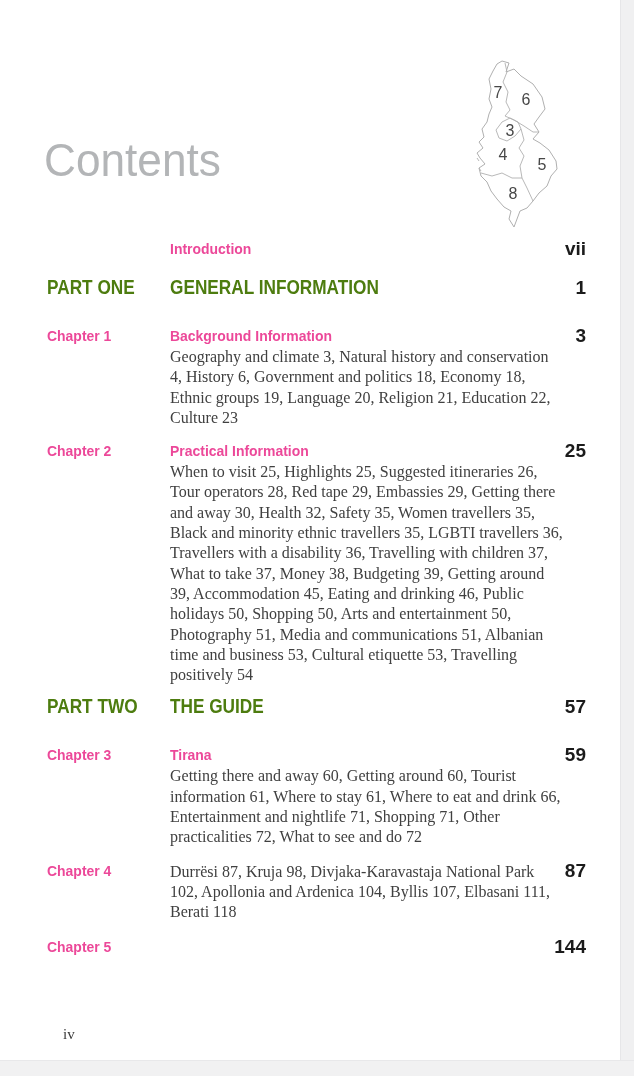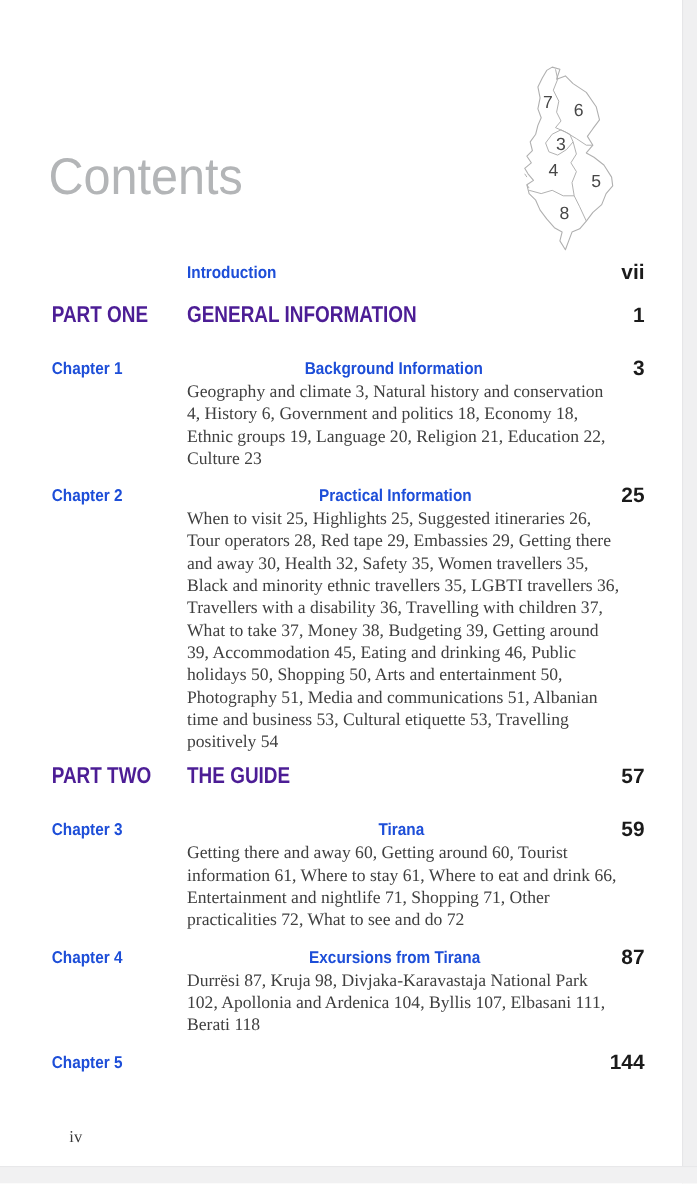--- a/index.html
+++ b/index.html
@@ -22,28 +22,28 @@
   .map-num{
     font-family:"Liberation Sans",sans-serif;font-size:16px;fill:#474747;
     text-anchor:middle;
   }
   .toc{position:absolute;left:47px;top:240px;width:539px;}
   .row{position:relative;}
   .label-col{position:absolute;left:0;top:0;}
   .main-col{margin-left:123px;width:394px;}
   .sb{
     font-family:"Liberation Sans",sans-serif;font-weight:700;
-    font-size:15.5px;color:#1d4ed8;line-height:18px;text-align:center;
+    font-size:15.5px;color:#ec4899;line-height:18px;
   }
   .cx90{display:inline-block;transform:scaleX(0.9);transform-origin:0 50%;white-space:nowrap;}
   .cx82{display:inline-block;transform:scaleX(0.82);transform-origin:0 50%;white-space:nowrap;}
   .part-row{line-height:24px;}
   .part-text{
     font-family:"Liberation Sans",sans-serif;font-weight:700;
-    font-size:21px;color:#4c1d95;line-height:24px;
+    font-size:21px;color:#4d7c0f;line-height:24px;
   }
   .pnum{
     position:absolute;right:0;top:1px;
     font-family:"Liberation Sans",sans-serif;font-weight:700;
     font-size:19px;color:#1b1b1b;line-height:16px;
   }
   .part-row .pnum{top:5px;}
   .desc{
     font-size:16px;line-height:20.3px;color:#404040;
     margin-top:2px;
@@ -137,21 +137,20 @@
       <div class="main-col">
         <div class="sb"><span class="cx90">Tirana</span></div>
         <div class="desc">Getting there and away 60, Getting around 60, Tourist information 61, Where to stay 61, Where to eat and drink 66, Entertainment and nightlife 71, Shopping 71, Other practicalities 72, What to see and do 72</div>
       </div>
       <div class="pnum">59</div>
     </div>
 
     <div class="row mb15">
       <div class="label-col sb"><span class="cx90">Chapter 4</span></div>
       <div class="main-col">
-        <div class="sb"><span class="cx90">Excursions from Tirana</span></div>
         <div class="desc">Durrësi 87, Kruja 98, Divjaka-Karavastaja National Park 102, Apollonia and Ardenica 104, Byllis 107, Elbasani 111, Berati 118</div>
       </div>
       <div class="pnum">87</div>
     </div>
 
     <div class="row">
       <div class="label-col sb"><span class="cx90">Chapter 5</span></div>
       <div class="pnum">144</div>
     </div>
 

